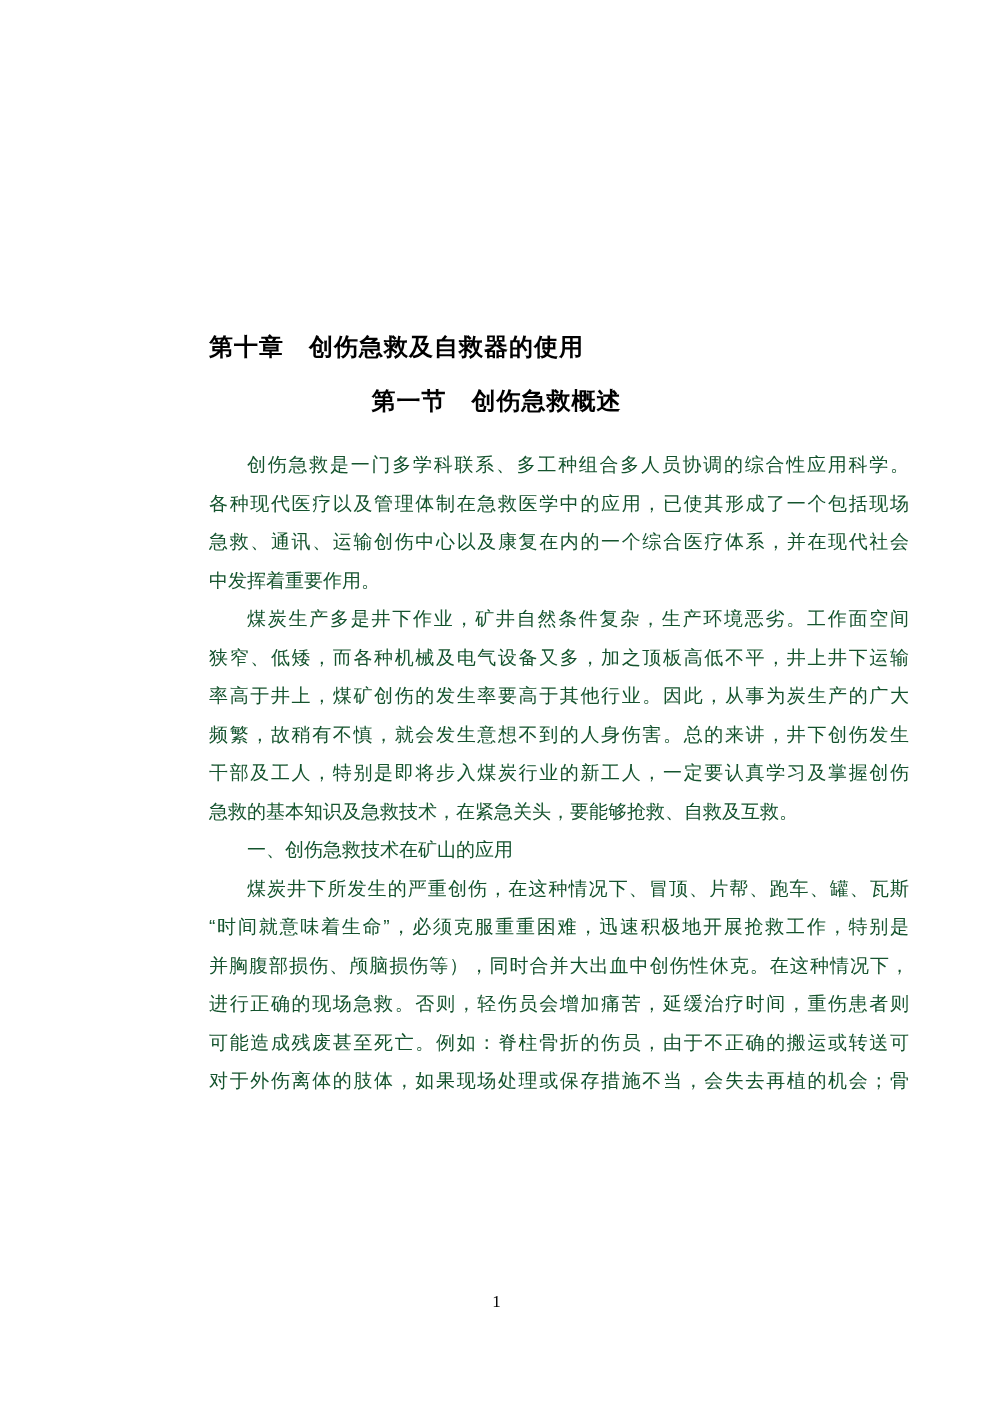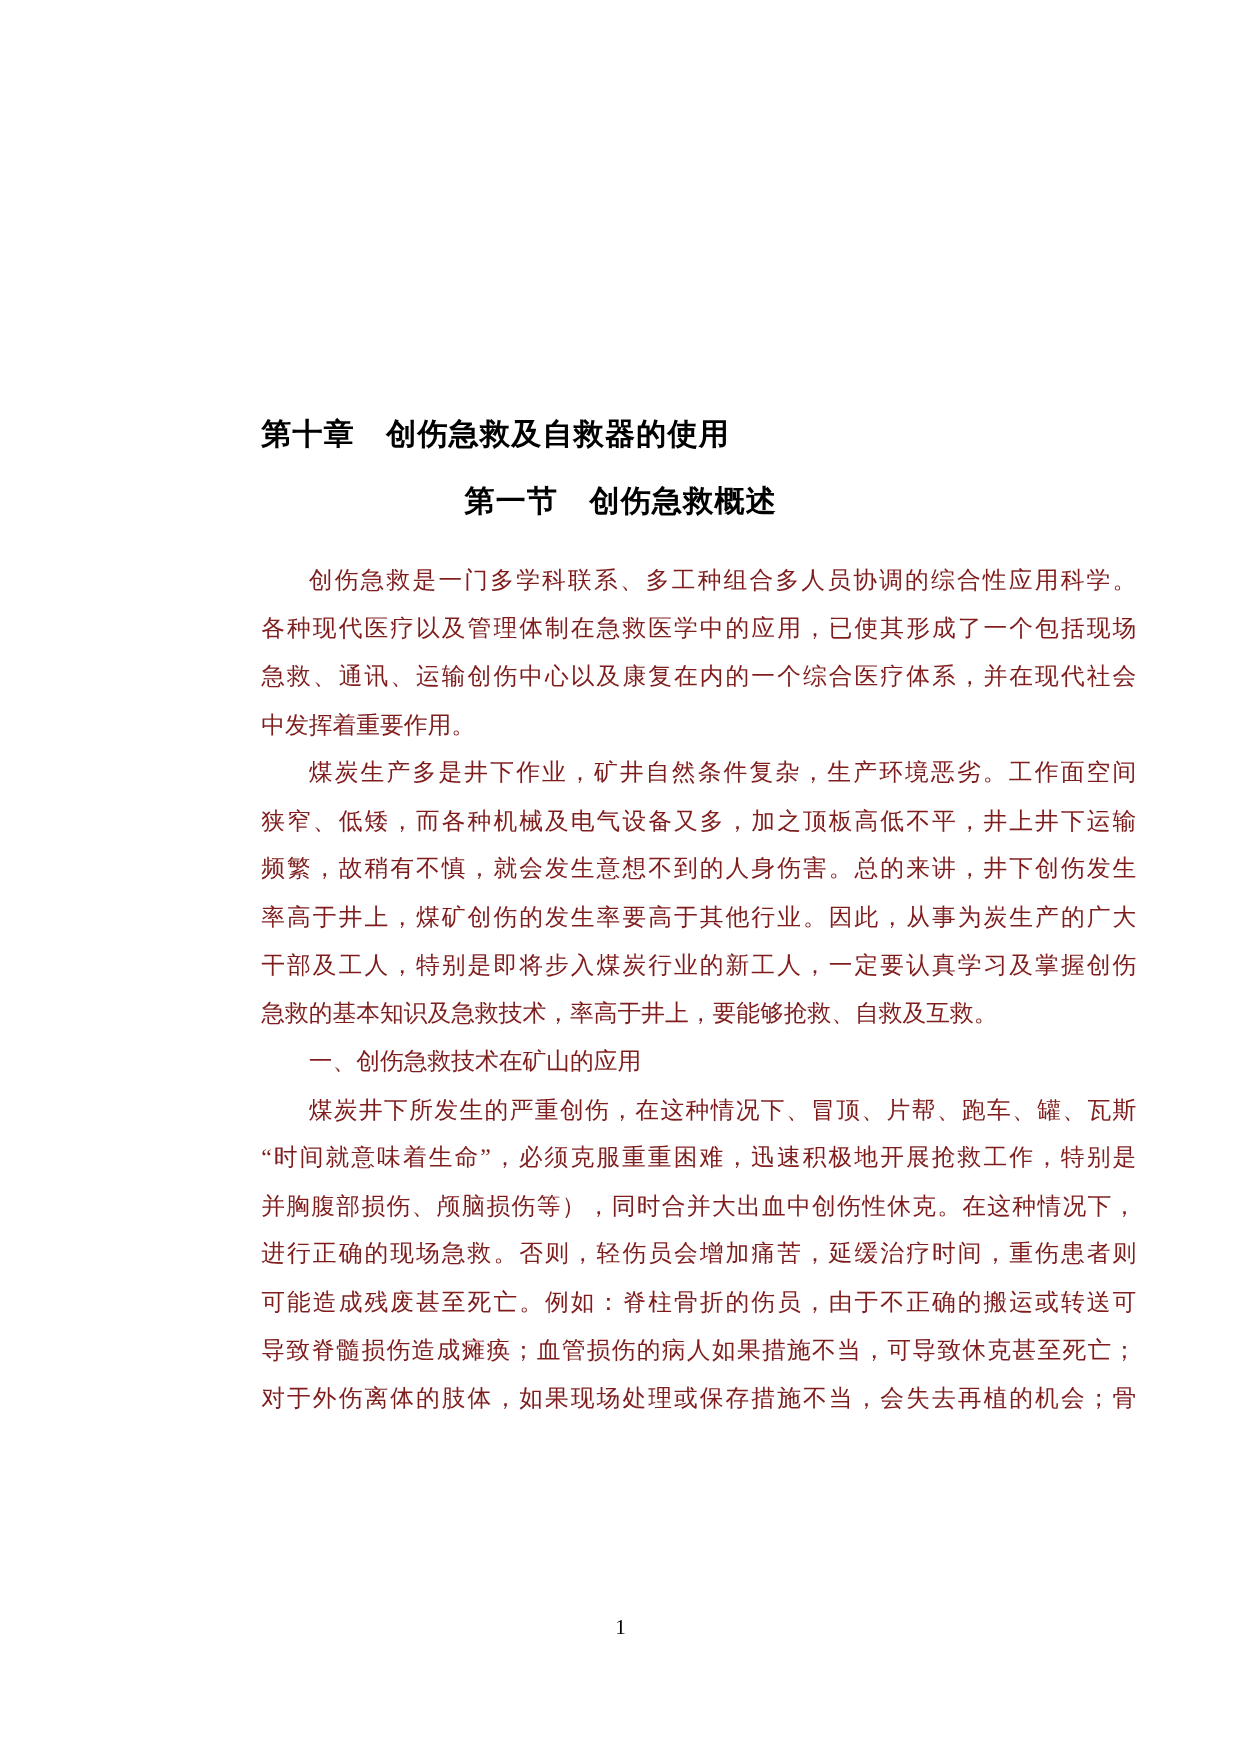--- a/index.html
+++ b/index.html
@@ -41,22 +41,22 @@
   .document-body {
     position: absolute;
     left: 148px;
     top: 446px;
     width: 700px;
   }
   .text-line {
     height: 38.5px;
     line-height: 38.5px;
     font-size: 19px;
-    font-family: Liberation Serif, serif;
-    color: #7f1d1d;
+    font-family: Liberation Sans, sans-serif;
+    color: #14532d;
     overflow: hidden;
     text-align: justify;
     text-align-last: left;
   }
   .text-line.justify {
     text-align-last: justify;
     text-justify: inter-character;
   }
   .text-line.indent {
     text-indent: 38px;
@@ -78,27 +78,26 @@
 <div class="page">
   <div class="chapter-title">第十章　创伤急救及自救器的使用</div>
   <div class="section-title">第一节　创伤急救概述</div>
   <div class="document-body">
       <div class="text-line indent justify">创伤急救是一门多学科联系、多工种组合多人员协调的综合性应用科学。</div>
       <div class="text-line justify">各种现代医疗以及管理体制在急救医学中的应用，已使其形成了一个包括现场</div>
       <div class="text-line justify">急救、通讯、运输创伤中心以及康复在内的一个综合医疗体系，并在现代社会</div>
       <div class="text-line">中发挥着重要作用。</div>
       <div class="text-line indent justify">煤炭生产多是井下作业，矿井自然条件复杂，生产环境恶劣。工作面空间</div>
       <div class="text-line justify">狭窄、低矮，而各种机械及电气设备又多，加之顶板高低不平，井上井下运输</div>
+      <div class="text-line justify">率高于井上，煤矿创伤的发生率要高于其他行业。因此，从事为炭生产的广大</div>
       <div class="text-line justify">频繁，故稍有不慎，就会发生意想不到的人身伤害。总的来讲，井下创伤发生</div>
-      <div class="text-line justify">率高于井上，煤矿创伤的发生率要高于其他行业。因此，从事为炭生产的广大</div>
       <div class="text-line justify">干部及工人，特别是即将步入煤炭行业的新工人，一定要认真学习及掌握创伤</div>
-      <div class="text-line">急救的基本知识及急救技术，率高于井上，要能够抢救、自救及互救。</div>
+      <div class="text-line">急救的基本知识及急救技术，在紧急关头，要能够抢救、自救及互救。</div>
       <div class="text-line indent">一、创伤急救技术在矿山的应用</div>
       <div class="text-line indent justify">煤炭井下所发生的严重创伤，在这种情况下、冒顶、片帮、跑车、罐、瓦斯</div>
       <div class="text-line justify">“时间就意味着生命”，必须克服重重困难，迅速积极地开展抢救工作，特别是</div>
       <div class="text-line justify">并胸腹部损伤、颅脑损伤等），同时合并大出血中创伤性休克。在这种情况下，</div>
       <div class="text-line justify">进行正确的现场急救。否则，轻伤员会增加痛苦，延缓治疗时间，重伤患者则</div>
       <div class="text-line justify">可能造成残废甚至死亡。例如：脊柱骨折的伤员，由于不正确的搬运或转送可</div>
-      <div class="text-line justify">导致脊髓损伤造成瘫痪；血管损伤的病人如果措施不当，可导致休克甚至死亡；</div>
       <div class="text-line justify">对于外伤离体的肢体，如果现场处理或保存措施不当，会失去再植的机会；骨</div>
     </div>
   <div class="page-number">1</div>
 </div>
 
 </body></html>

